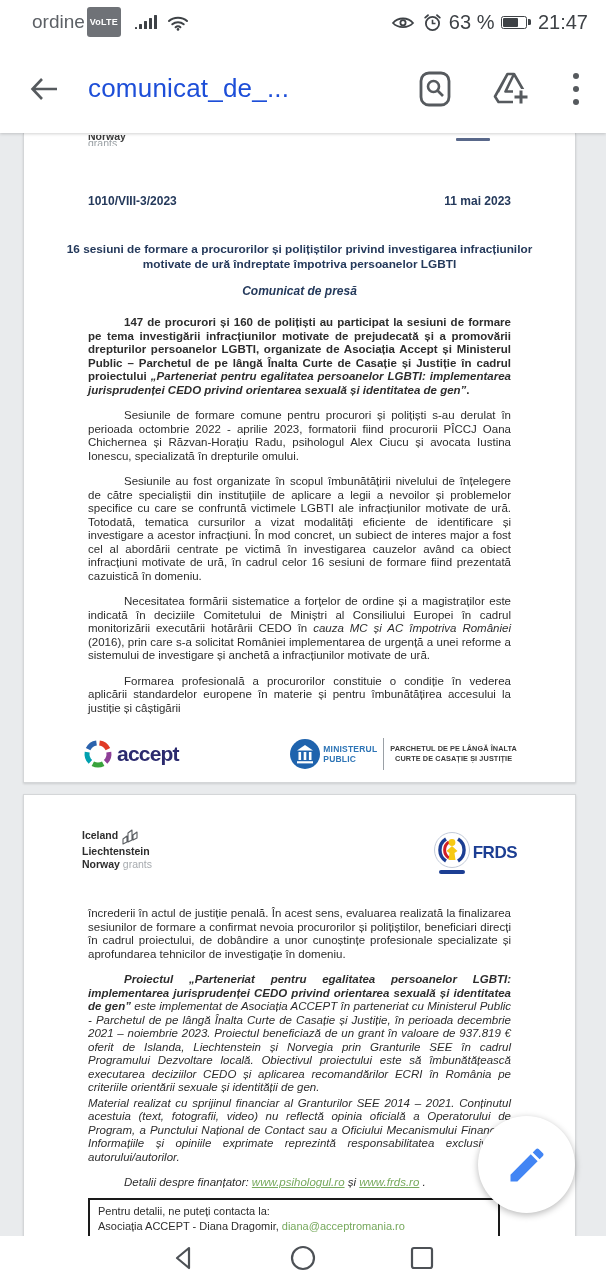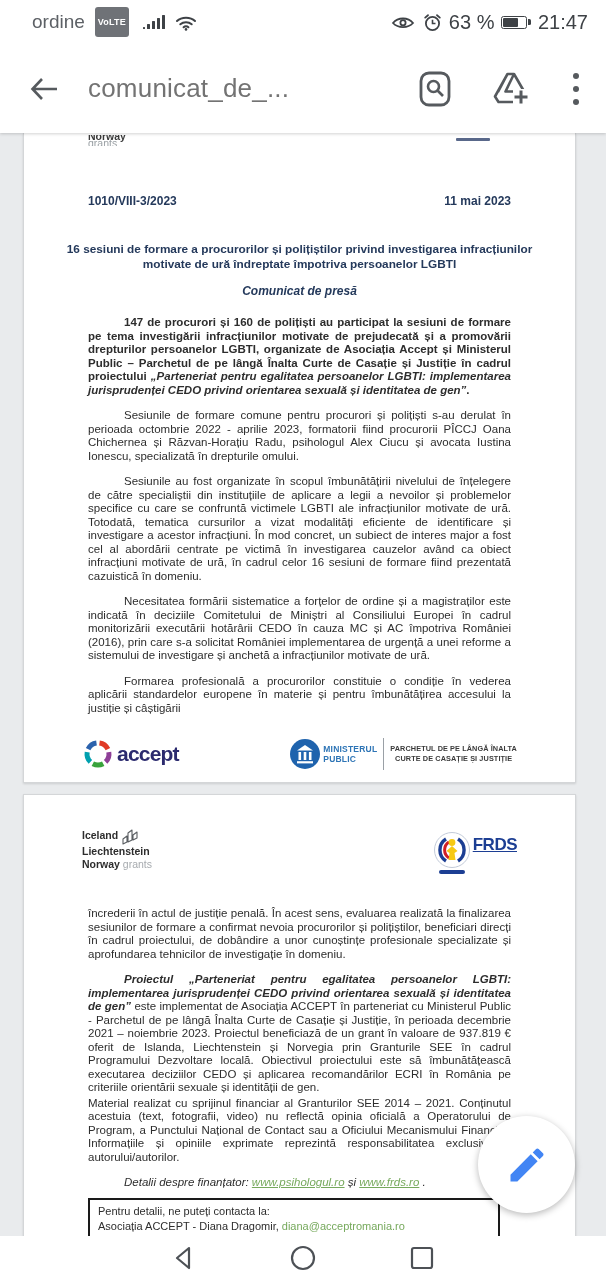--- a/index.html
+++ b/index.html
@@ -6,37 +6,37 @@
   body{
     width:606px;height:1280px;position:relative;overflow:hidden;
     background:#e9ebed;font-family:"Liberation Sans",sans-serif;
     -webkit-font-smoothing:antialiased;
   }
   
   .status-bar{position:absolute;top:0;left:0;width:606px;height:44px;background:#fff;
     display:flex;align-items:center;box-sizing:border-box;padding:0 18px 0 32px;z-index:20;}
   .carrier{font-size:19px;color:#5d6166;}
   .volte{background:#6f7277;color:#fff;font-size:9px;font-weight:bold;border-radius:3px;
-    padding:10px 3px;margin-left:10px;letter-spacing:.2px;}
+    padding:10px 3px;margin-left:2px;letter-spacing:.2px;}
   .sigbars{display:flex;align-items:flex-end;gap:2px;margin-left:14px;height:14px;}
   .sigbars i{display:block;width:3px;background:#3e4246;border-radius:.5px;}
   .sigbars .dot{width:2px;height:2px;}
   .sb-right{margin-left:auto;display:flex;align-items:center;gap:7px;color:#3e4246;}
   .pct,.clock{font-size:20px;color:#3e4246;}
   .battery{display:flex;align-items:center;}
   .battery .body{width:26px;height:13px;border:1.5px solid #3e4246;border-radius:2.5px;
     position:relative;box-sizing:border-box;background:#fff;}
   .battery .fill{position:absolute;left:1px;top:1px;bottom:1px;width:60%;background:#3e4246;border-radius:1px;}
   .battery .cap{width:2.5px;height:6px;background:#3e4246;border-radius:0 1.5px 1.5px 0;margin-left:1px;}
   
   .app-bar{position:absolute;top:44px;left:0;width:606px;height:89px;background:#fff;
     display:flex;align-items:center;box-sizing:border-box;padding:0 26px;z-index:15;
     box-shadow:0 1px 3px rgba(0,0,0,.18);}
   .back-btn{width:36px;height:36px;display:flex;align-items:center;justify-content:center;}
-  .doc-title{font-size:26px;color:#737373;margin-left:26px;flex:1;white-space:nowrap;
+  .doc-title{font-size:26px;color:#1d4ed8;margin-left:26px;flex:1;white-space:nowrap;
     overflow:hidden;letter-spacing:.2px;}
   .bar-actions{display:flex;align-items:center;gap:40px;margin-left:10px;}
   .icon-btn{display:flex;align-items:center;justify-content:center;}
   
   .viewer{position:absolute;top:133px;left:0;width:606px;height:1147px;background:#e9ebed;}
   .page{position:absolute;left:23px;width:553px;background:#fff;border:1px solid #d4d6d8;
     box-sizing:border-box;overflow:hidden;box-shadow:0 1px 2px rgba(0,0,0,.12);}
   .page1{top:0;height:650px;border-top:none;}
   .page2{top:661px;height:486px;}
   
@@ -50,21 +50,21 @@
   .ref-row{display:flex;justify-content:space-between;margin-top:48px;
     font-weight:bold;font-size:12px;color:#24395b;}
   .doc-heading{margin-top:34px;text-align:center;font-weight:bold;font-size:11.8px;
     line-height:15px;color:#24395b;padding:0 36px;}
   .doc-subtitle{margin-top:12px;text-align:center;font-weight:bold;font-style:italic;
     font-size:12px;color:#24395b;}
   .doc-p{margin:0 0 12px 0;}
   .indent{text-indent:36px;}
   .bold{font-weight:bold;}
   .bi{font-weight:bold;font-style:italic;}
-  .it{}
+  .it{font-style:italic;}
   .first-para{margin-top:18px;}
   
   .logo-row1{display:flex;justify-content:space-between;align-items:center;
     padding:0 58px;margin-top:4px;height:54px;}
   .accept-logo{display:flex;align-items:center;gap:3px;}
   .accept-word{font-size:21px;font-weight:bold;color:#2b2a6e;letter-spacing:-.8px;}
   .ministry-logo{display:flex;align-items:center;gap:2px;}
   .ministry-name{font-size:8.5px;font-weight:bold;color:#2e75b6;line-height:10.5px;letter-spacing:.2px;}
   .vdiv{width:1px;height:32px;background:#9aa0a6;margin:0 4px;}
   .parchet-name{font-size:7.3px;font-weight:bold;color:#3a3a3a;line-height:10.5px;
@@ -72,21 +72,21 @@
   
   .logo-row2{display:flex;justify-content:space-between;align-items:flex-start;
     padding:0 58px;margin-top:34px;height:62px;}
   .grants-logo{font-size:10.5px;line-height:13px;color:#2d2d2d;}
   .grants-logo .l1{display:flex;align-items:flex-start;gap:4px;}
   .grants-logo b{font-weight:bold;}
   .grants-logo .lt{color:#a7abaf;font-weight:normal;}
   .frds-logo{display:flex;align-items:flex-start;gap:2px;margin-top:2px;}
   .frds-stack{display:flex;flex-direction:column;align-items:center;}
   .frds-pill{width:26px;height:4px;background:#1c3e93;border-radius:2px;margin-top:1px;}
-  .frds-word{font-size:17px;font-weight:bold;color:#1c3e93;letter-spacing:-.5px;margin-top:4px;text-decoration:underline;}
+  .frds-word{font-size:17px;font-weight:bold;color:#1c3e93;letter-spacing:-.5px;margin-top:12px;}
   
   .funder-line{margin:10px 0 0 0;font-style:italic;}
   .funder-line .lead-in{margin-left:36px;}
   .link-green{color:#76a95c;text-decoration:underline;cursor:pointer;}
   .contact-box{border:2px solid #1a1a1a;margin:8px 64px 0 64px;padding:4px 8px 6px 8px;
     font-size:11px;line-height:15.5px;text-align:left;color:#2d2d2d;width:412px;box-sizing:border-box;}
   .email{color:#76a95c;cursor:pointer;}
   
   .fab{position:absolute;left:478px;top:1116px;width:97px;height:97px;border-radius:50%;
     background:#fff;box-shadow:0 2px 7px rgba(0,0,0,.28);display:flex;align-items:center;

